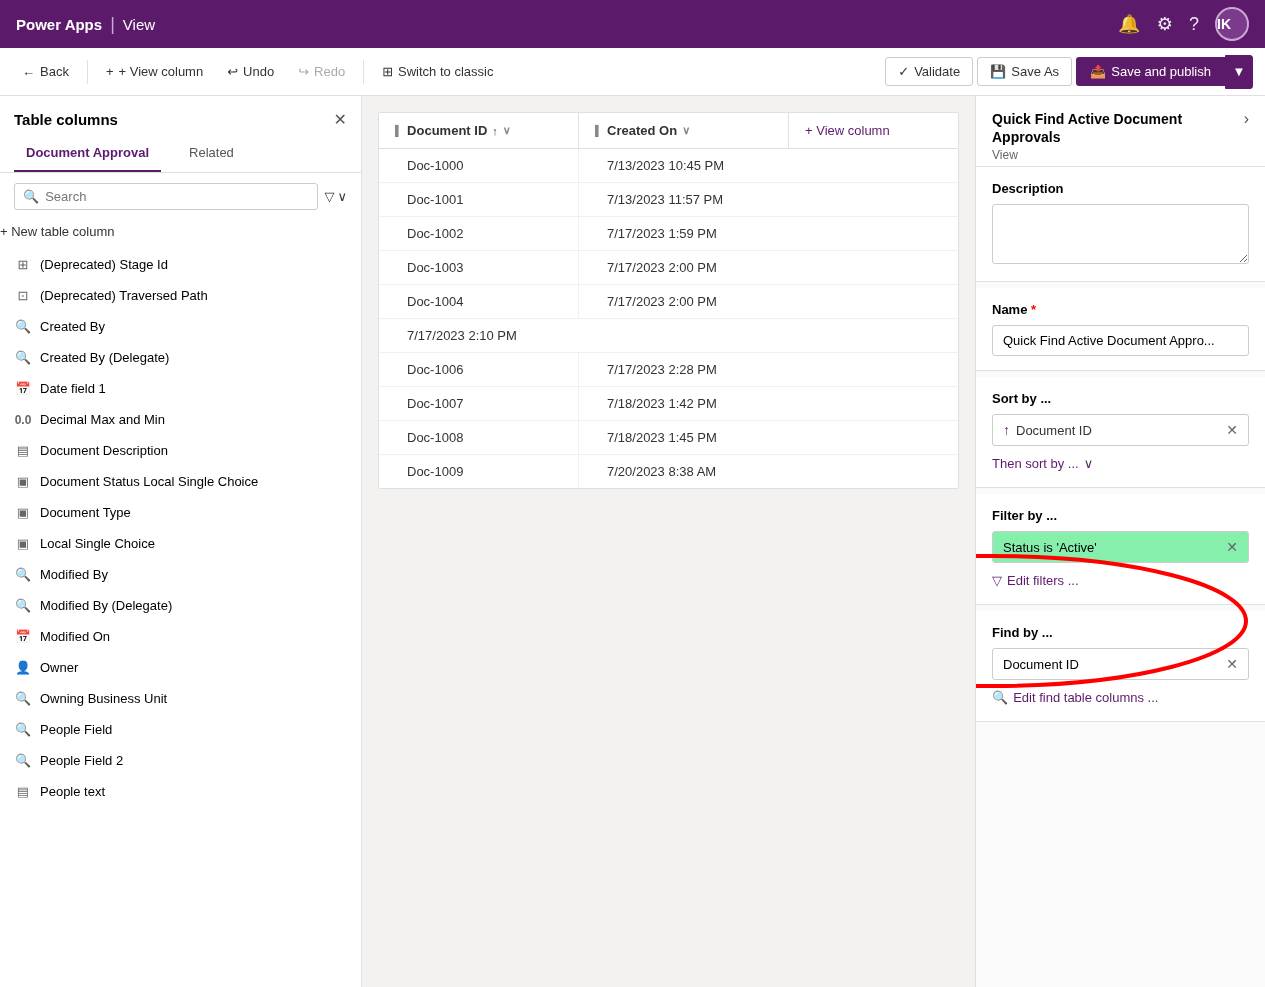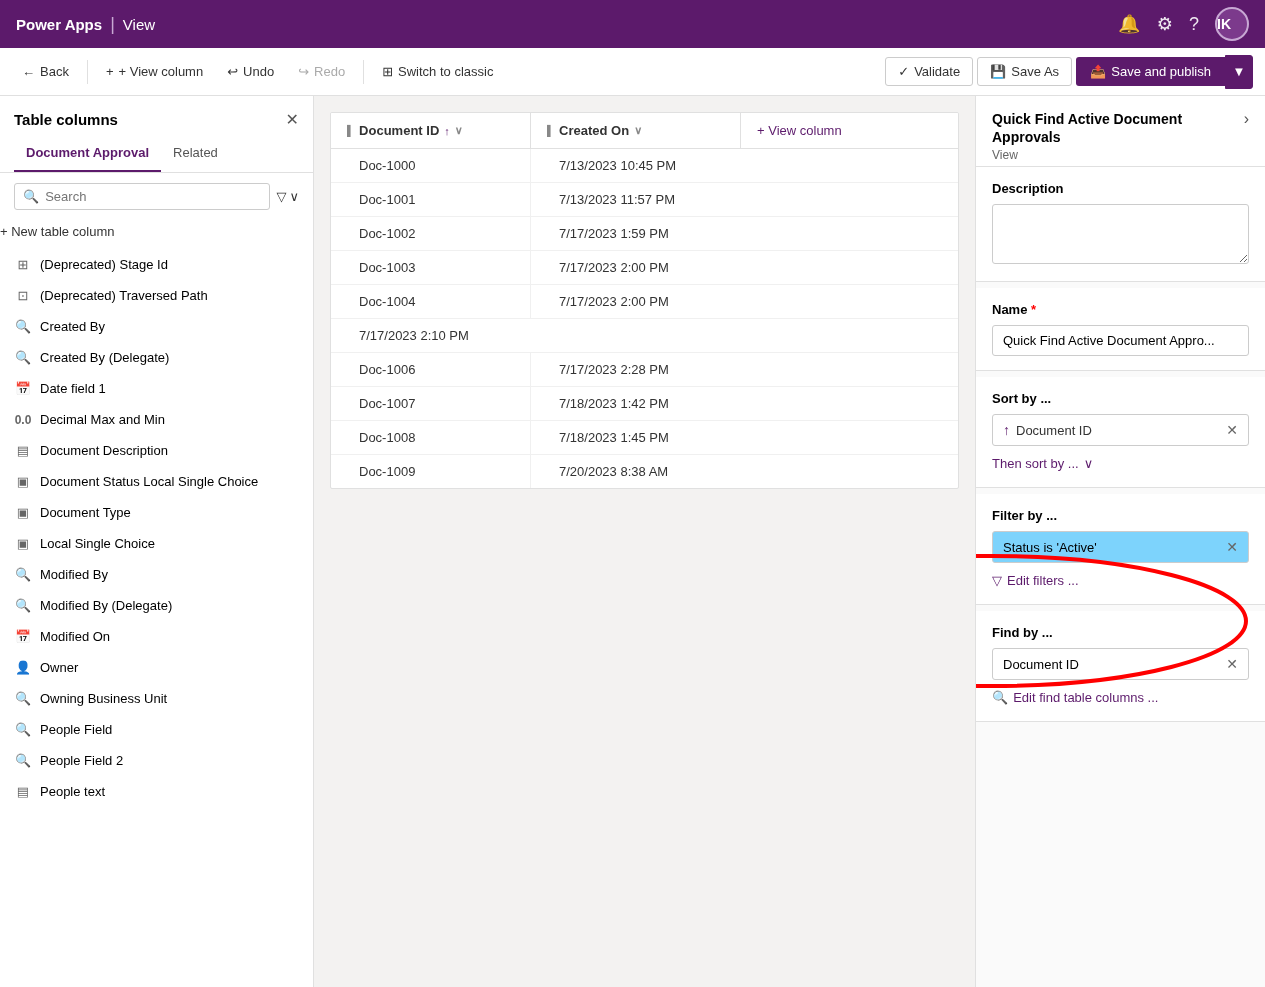--- a/index.html
+++ b/index.html
@@ -68,36 +68,36 @@
     }
 
     
     .main-layout {
       display: flex;
       height: calc(987px - 48px - 48px);
     }
 
     
     .left-panel {
-      width: 314px;
+      width: 362px;
       background: white;
       border-right: 1px solid #e0e0e0;
       display: flex;
       flex-direction: column;
       overflow: hidden;
     }
     .left-panel-header {
       display: flex;
       align-items: center;
       justify-content: space-between;
       padding: 14px 14px 8px;
     }
     .left-panel-title { font-size: 15px; font-weight: 600; }
     .close-btn { background: none; border: none; cursor: pointer; font-size: 16px; color: #555; }
-    .left-tabs { display: flex; border-bottom: 1px solid #e0e0e0; padding: 0 14px; }
+    .left-tabs { display: flex; border-bottom: 1px solid #e0e0e0; padding: 0 14px; gap: 16px; }
     .left-tab {
       padding: 8px 12px 10px;
       cursor: pointer; font-size: 13px; color: #555;
       border-bottom: 2px solid transparent;
     }
     .left-tab.active { color: #5c1a6b; border-bottom: 2px solid #5c1a6b; font-weight: 600; }
     .search-filter-row {
       display: flex; align-items: center; gap: 6px;
       padding: 10px 14px;
     }
@@ -234,21 +234,21 @@
     .sort-chip-x { background: none; border: none; cursor: pointer; color: #666; font-size: 14px; }
     .then-sort-btn {
       display: flex; align-items: center; gap: 5px;
       background: none; border: none; cursor: pointer;
       color: #5c1a6b; font-size: 13px; padding: 2px 0;
     }
     .filter-chip {
       display: flex; align-items: center; justify-content: space-between;
       border: 1px solid #ccc; border-radius: 3px;
       padding: 7px 10px;
-      background: #7dd3fc;
+      background: #86efac;
       margin-bottom: 8px;
     }
     .edit-filters-btn {
       display: flex; align-items: center; gap: 5px;
       background: none; border: none; cursor: pointer;
       color: #5c1a6b; font-size: 13px; padding: 2px 0;
     }
     .find-chip {
       display: flex; align-items: center; justify-content: space-between;
       border: 1px solid #ccc; border-radius: 3px;

